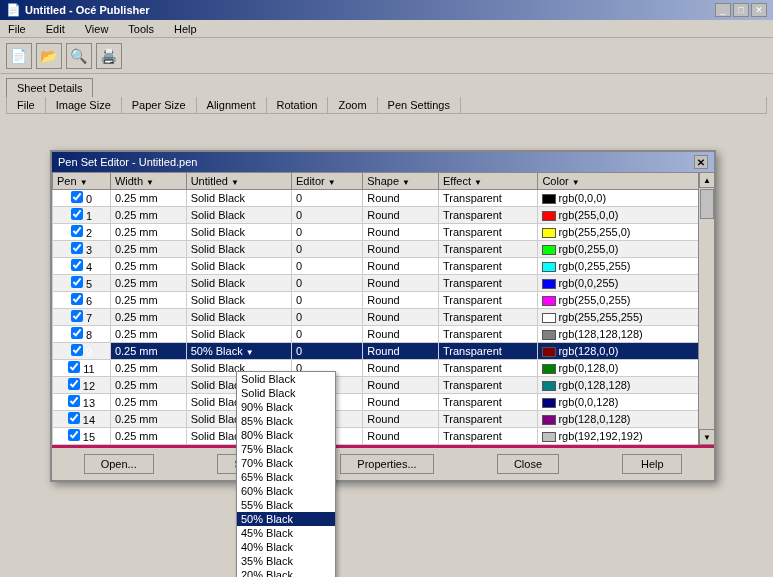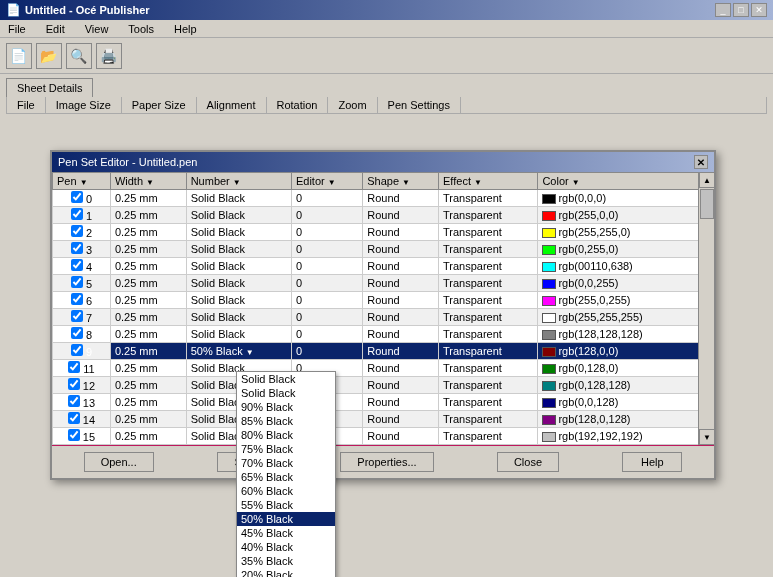--- a/index.html
+++ b/index.html
@@ -166,21 +166,21 @@
       overflow: hidden;
       max-height: 310px;
     }
     
     .dialog-footer {
       display: flex;
       justify-content: space-around;
       padding: 6px;
       gap: 12px;
       background: #d4d0c8;
-      border-top: 1px solid #be185d;
+      border-top: 3px solid #be185d;
     }
     .footer-btn {
       padding: 3px 16px;
       background: #d4d0c8;
       border: 1px solid #888;
       cursor: pointer;
       font-size: 11px;
       min-width: 60px;
     }
     
@@ -279,21 +279,21 @@
           <tr>
             <th>
               <span>Pen</span>
               <span class="sort-arrow"> ▼</span>
             </th>
             <th>
               <span>Width</span>
               <span class="sort-arrow"> ▼</span>
             </th>
             <th>
-              <span>Number</span>
+              <span>Untitled</span>
               <span class="sort-arrow"> ▼</span>
             </th>
             <th>
               <span>Editor</span>
               <span class="sort-arrow"> ▼</span>
             </th>
             <th>
               <span>Shape</span>
               <span class="sort-arrow"> ▼</span>
             </th>
@@ -345,21 +345,21 @@
               <td>Transparent</td>
               <td><span class="color-swatch" style="background-color: rgb(0, 255, 0);"></span><span>rgb(0,255,0)</span></td>
             </tr>
             <tr>
               <td style="text-align: center;"><input type="checkbox" class="checkbox" checked="" style=""><span> 4</span></td>
               <td>0.25 mm</td>
               <td>Solid Black</td>
               <td>0</td>
               <td>Round</td>
               <td>Transparent</td>
-              <td><span class="color-swatch" style="background-color: rgb(0, 255, 255);"></span><span>rgb(00110,638)</span></td>
+              <td><span class="color-swatch" style="background-color: rgb(0, 255, 255);"></span><span>rgb(0,255,255)</span></td>
             </tr>
             <tr>
               <td style="text-align: center;"><input type="checkbox" class="checkbox" checked="" style=""><span> 5</span></td>
               <td>0.25 mm</td>
               <td>Solid Black</td>
               <td>0</td>
               <td>Round</td>
               <td>Transparent</td>
               <td><span class="color-swatch" style="background-color: rgb(0, 0, 255);"></span><span>rgb(0,0,255)</span></td>
             </tr>

